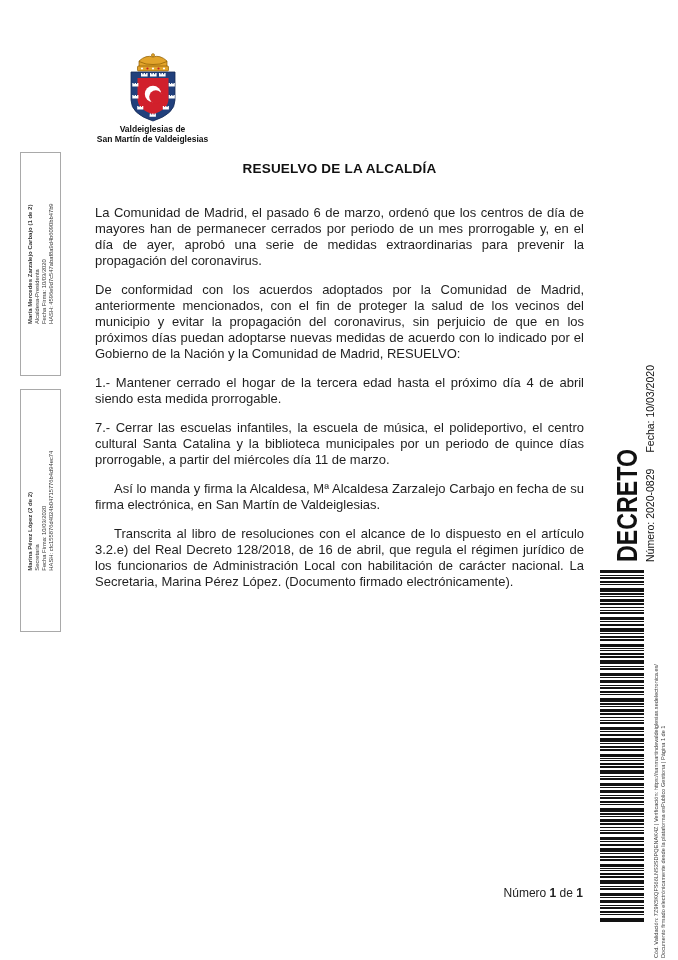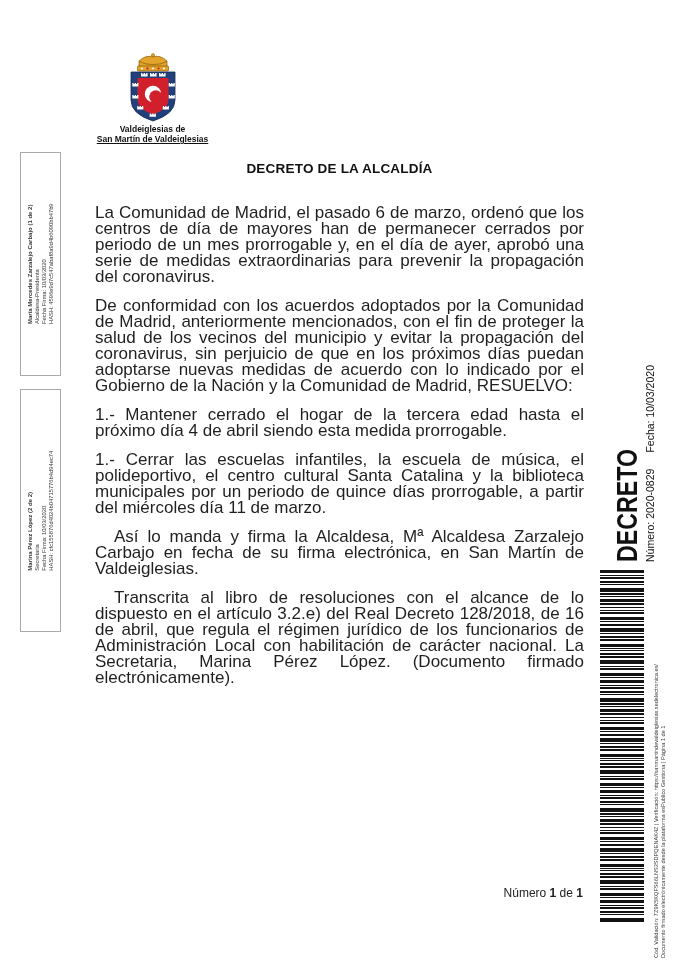--- a/index.html
+++ b/index.html
@@ -5,25 +5,25 @@
   html,body{margin:0;padding:0;background:#e8e8e8;}
   .page{
     position:relative;width:678px;height:960px;background:#ffffff;overflow:hidden;
     font-family:"Liberation Sans","DejaVu Sans",sans-serif;color:#1f1f1f;
     margin:0 auto;
   }
   
   .logo{position:absolute;left:60px;top:52px;width:185px;text-align:center;}
   .logo svg{display:block;margin:0 auto;}
   .org1{font-size:8.5px;font-weight:bold;line-height:10px;color:#111;}
-  .org2{font-size:8.5px;font-weight:bold;line-height:10px;color:#111;text-decoration:underline;}
+  .org2{font-size:8.5px;font-weight:bold;line-height:10px;color:#111;}
   
   .content{position:absolute;left:95px;right:94px;top:161px;}
   .doc-title{font-size:13.5px;font-weight:bold;text-align:center;margin:0 0 29px 0;letter-spacing:.2px;color:#111;}
-  .para{font-size:17px;line-height:16px;text-align:justify;margin:0 0 13px 0;}
+  .para{font-size:13px;line-height:16px;text-align:justify;margin:0 0 13px 0;}
   .para.indent{text-indent:19px;}
   
   .page-num{position:absolute;top:886px;right:95px;font-size:12px;color:#222;}
   .page-num b{font-weight:bold;}
   
   .sig-box{
     position:absolute;left:20px;width:39px;border:1px solid #a9a9a9;background:#fff;
     display:flex;align-items:center;justify-content:center;overflow:visible;
   }
   .sig-box1{top:152px;height:222px;}
@@ -86,25 +86,25 @@
       </g>
 
       <circle cx="29" cy="42" r="8.2" fill="#ffffff"></circle>
       <circle cx="31.8" cy="44.8" r="6.6" fill="#d1202c"></circle>
     </svg>
     <div class="org1">Valdeiglesias de</div>
     <div class="org2">San Martín de Valdeiglesias</div>
   </div>
 
   <div class="content">
-    <h1 class="doc-title">DECRETO DE LA ALCALDÍA</h1>
+    <h1 class="doc-title">RESUELVO DE LA ALCALDÍA</h1>
     <p class="para">La Comunidad de Madrid, el pasado 6 de marzo, ordenó que los centros de día de mayores han de permanecer cerrados por periodo de un mes prorrogable y, en el día de ayer, aprobó una serie de medidas extraordinarias para prevenir la propagación del coronavirus.</p>
     <p class="para">De conformidad con los acuerdos adoptados por la Comunidad de Madrid, anteriormente mencionados, con el fin de proteger la salud de los vecinos del municipio y evitar la propagación del coronavirus, sin perjuicio de que en los próximos días puedan adoptarse nuevas medidas de acuerdo con lo indicado por el Gobierno de la Nación y la Comunidad de Madrid, RESUELVO:</p>
     <p class="para">1.- Mantener cerrado el hogar de la tercera edad hasta el próximo día 4 de abril siendo esta medida prorrogable.</p>
-    <p class="para">1.- Cerrar las escuelas infantiles, la escuela de música, el polideportivo, el centro cultural Santa Catalina y la biblioteca municipales por un periodo de quince días prorrogable, a partir del miércoles día 11 de marzo.</p>
+    <p class="para">7.- Cerrar las escuelas infantiles, la escuela de música, el polideportivo, el centro cultural Santa Catalina y la biblioteca municipales por un periodo de quince días prorrogable, a partir del miércoles día 11 de marzo.</p>
     <p class="para indent">Así lo manda y firma la Alcaldesa, Mª Alcaldesa Zarzalejo Carbajo en fecha de su firma electrónica, en San Martín de Valdeiglesias.</p>
     <p class="para indent">Transcrita al libro de resoluciones con el alcance de lo dispuesto en el artículo 3.2.e) del Real Decreto 128/2018, de 16 de abril, que regula el régimen jurídico de los funcionarios de Administración Local con habilitación de carácter nacional. La Secretaria, Marina Pérez López. (Documento firmado electrónicamente).</p>
   </div>
 
   <div class="page-num">
     <span>Número</span>
     <b>1</b>
     <span>de</span>
     <b>1</b>
   </div>

